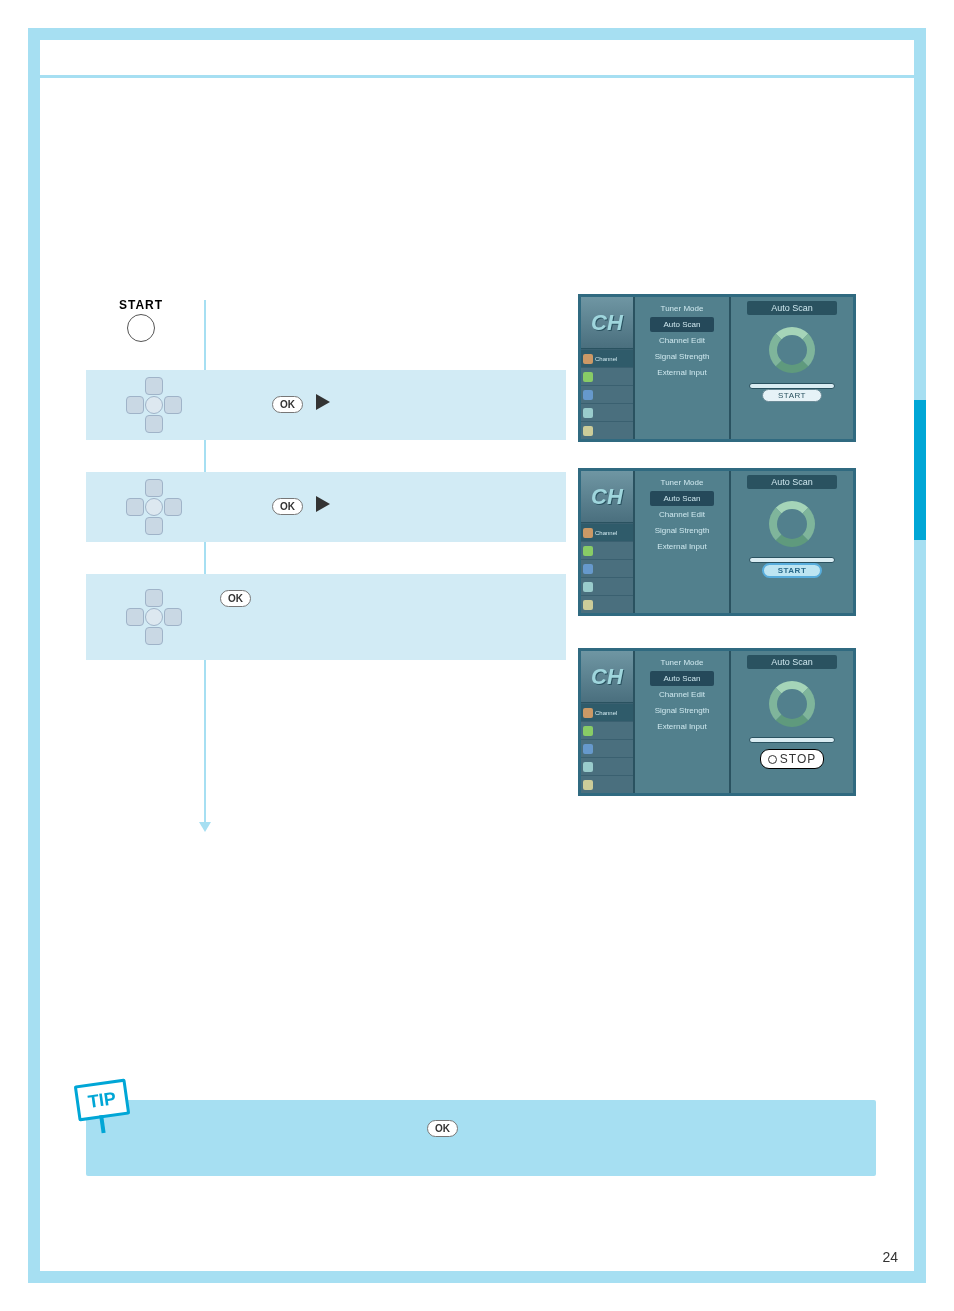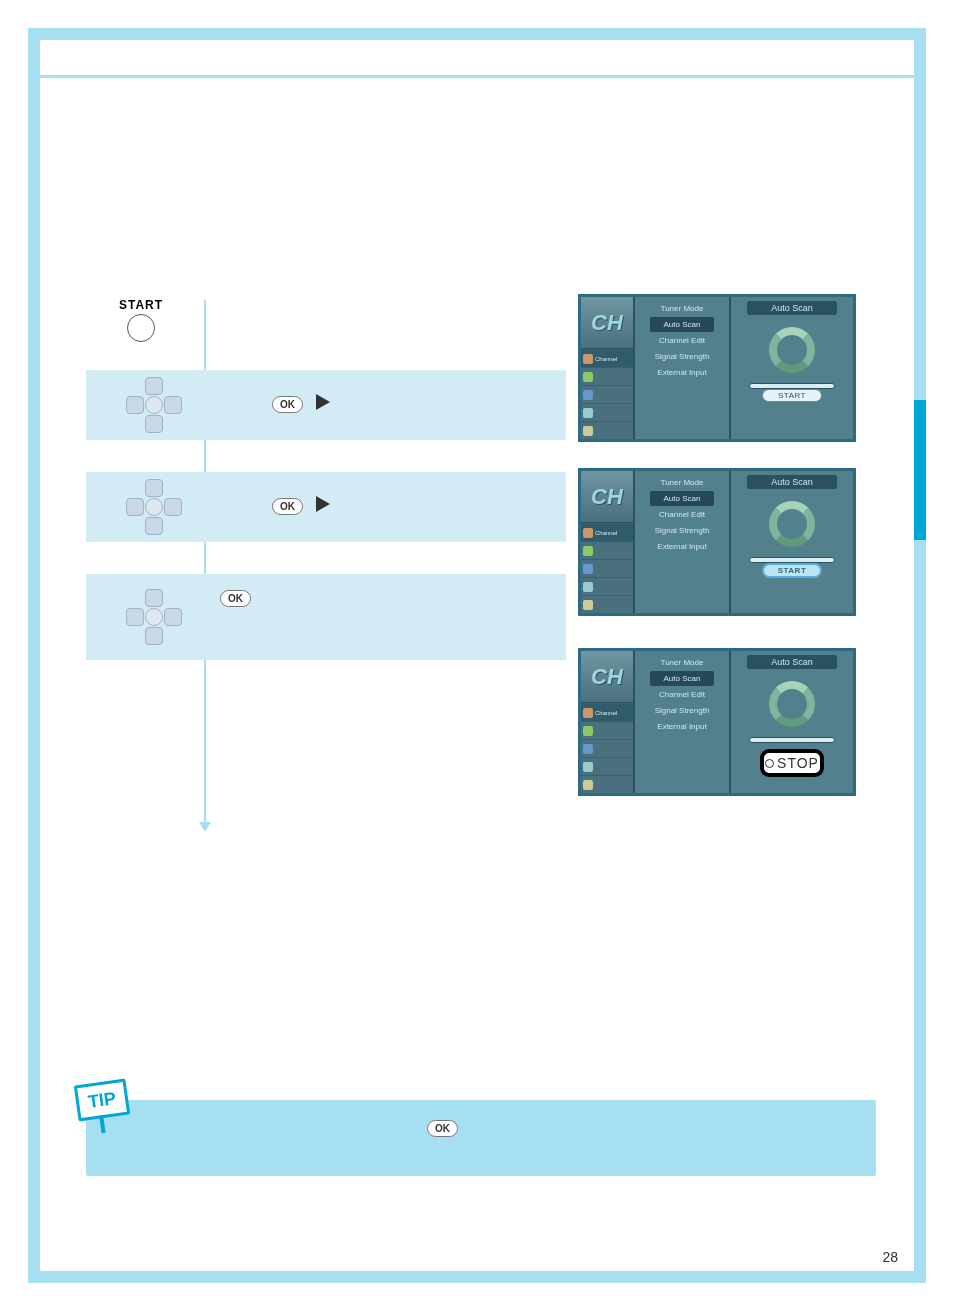--- a/index.html
+++ b/index.html
@@ -261,23 +261,23 @@
   }
   .start-btn.hi {
     background: #bde5f2;
     border: 2px solid #58addc;
     color: #2a6a8a;
     font-weight: bold;
   }
   .stop-btn {
     width: 64px;
     background: #fff;
-    border: 4px solid #000000;
+    border: 1px solid #000000;
     border-radius: 9px;
-    font-size: 14px;
+    font-size: 12px;
     color: #333;
     text-align: center;
     padding: 2px 0;
     margin-top: 6px;
     letter-spacing: 1px;
     display: flex;
     align-items: center;
     justify-content: center;
     gap: 3px;
   }
@@ -496,13 +496,13 @@
     <div class="stop-btn">
         <span>STOP</span>
       </div>
   </div>
 </div>
 
 <div class="tip-banner"></div>
 <div class="tip-badge">TIP</div>
 <div class="ok-pill tip-ok">OK</div>
 
-<div class="page-number">28</div>
+<div class="page-number">24</div>
 
 </body></html>

